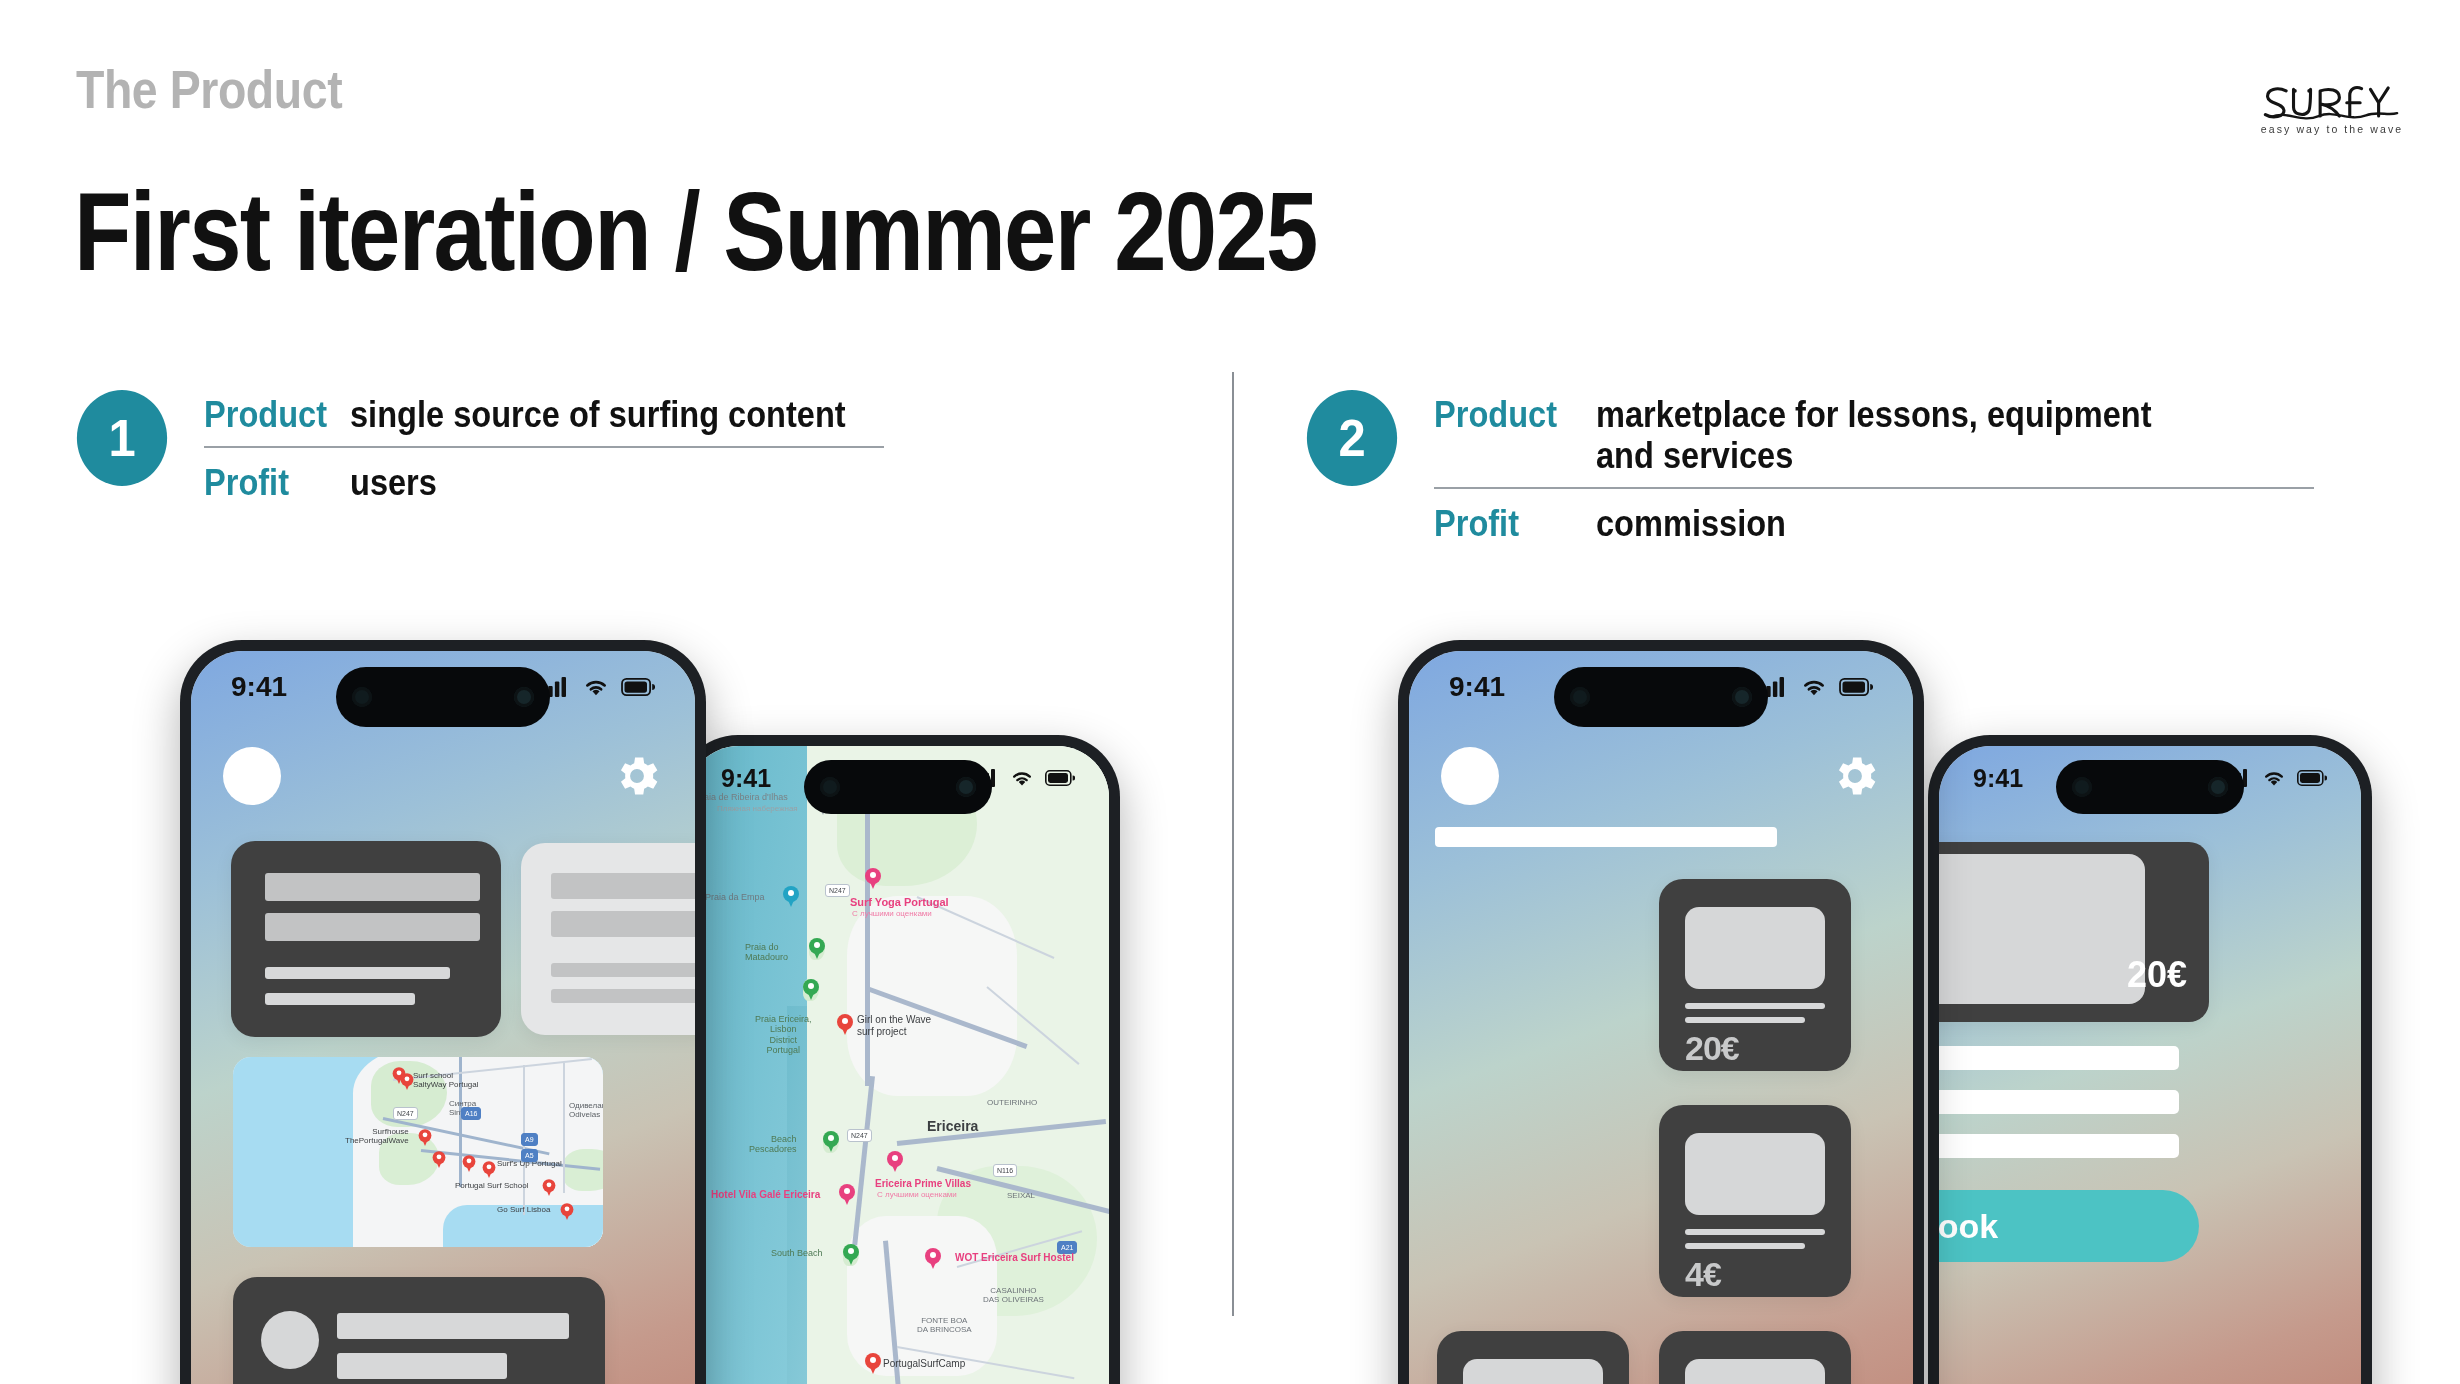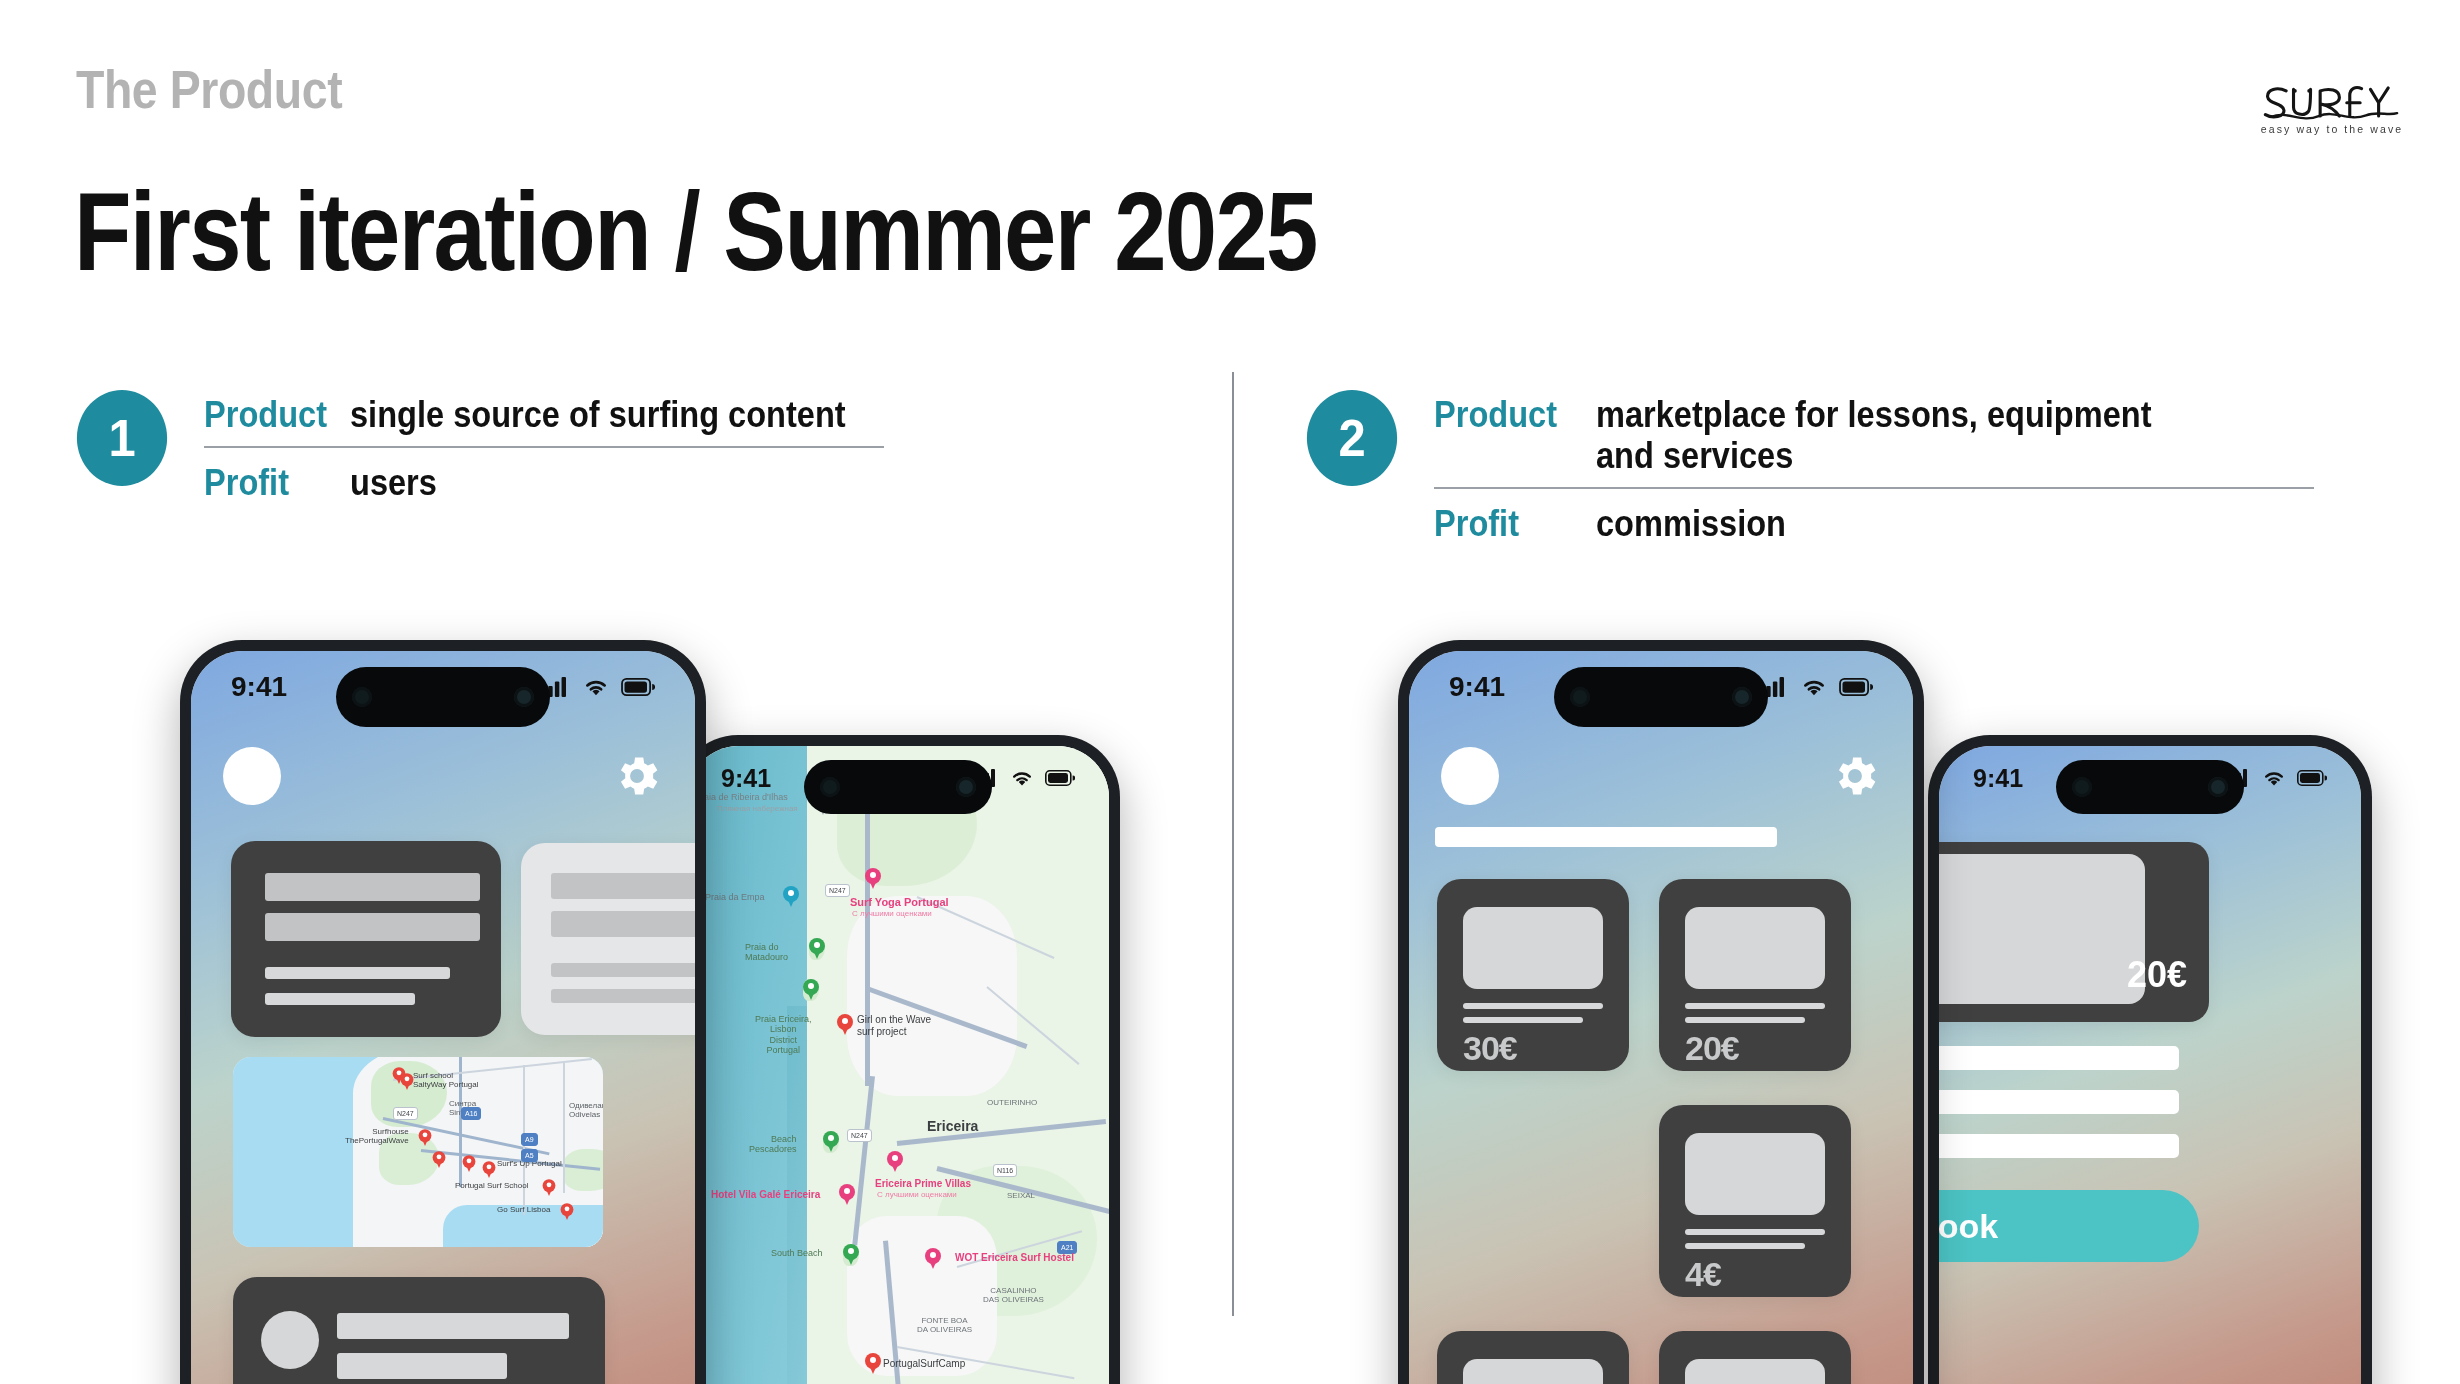--- a/index.html
+++ b/index.html
@@ -266,21 +266,21 @@
 Portugal</div>
         <div class="mlabel" style="left:62px;top:388px;color:#4f7a55;text-align:right;">Beach
 Pescadores</div>
         <div class="mlabel" style="left:84px;top:502px;color:#4f7a55;">South Beach</div>
         <div class="mlabel" style="left:240px;top:372px;font-size:14px;color:#3c3f42;font-weight:bold;">Ericeira</div>
         <div class="mlabel sm" style="left:300px;top:352px;color:#6d7379;">OUTEIRINHO</div>
         <div class="mlabel sm" style="left:320px;top:445px;color:#6d7379;">SEIXAL</div>
         <div class="mlabel sm" style="left:296px;top:540px;color:#6d7379;text-align:center;">CASALINHO
 DAS OLIVEIRAS</div>
         <div class="mlabel sm" style="left:230px;top:570px;color:#6d7379;text-align:center;">FONTE BOA
-DA OLIVEIRAS</div>
+DA BRINCOSA</div>
 
         <div class="badge-rd" style="left:138px;top:138px;">N247</div>
         <div class="badge-rd" style="left:160px;top:383px;">N247</div>
         <div class="badge-rd" style="left:306px;top:418px;">N116</div>
 
         <div class="badge-rd blue" style="left:370px;top:495px;">A21</div>
 
         <div class="pin grey" style="left:128px;top:48px;">
             <i></i>
           </div>
@@ -560,26 +560,20 @@
 
       <div class="appbar" style="top:86px;">
         <div class="avatar"></div>
         <svg class="gear" viewBox="0 0 24 24">
           <path fill="#ffffff" d="M19.4 13a7.8 7.8 0 0 0 0-2l2-1.6-1.9-3.3-2.5 1a7.6 7.6 0 0 0-1.7-1l-.4-2.6h-3.8l-.4 2.6c-.6.2-1.2.6-1.7 1l-2.5-1-1.9 3.3L6.6 11a7.8 7.8 0 0 0 0 2l-2 1.6 1.9 3.3 2.5-1c.5.4 1.1.8 1.7 1l.4 2.6h3.8l.4-2.6c.6-.2 1.2-.6 1.7-1l2.5 1 1.9-3.3-2-1.6zM12 15.2A3.2 3.2 0 1 1 12 8.8a3.2 3.2 0 0 1 0 6.4z"></path>
         </svg>
       </div>
 
       <div class="titlebar" style="position:absolute;left:26px;top:176px;width:342px;height:20px;border-radius:4px;"></div>
 
-      <div class="card" style="left:28px;top:228px;width:192px;height:192px;">
-        <div class="thumb" style="position:absolute;left:26px;top:28px;width:140px;height:82px;"></div>
-        <div class="line" style="position:absolute;left:26px;top:124px;width:140px;height:6px;"></div>
-        <div class="line" style="position:absolute;left:26px;top:138px;width:120px;height:6px;"></div>
-        <div class="price" style="position:absolute;left:26px;top:150px;">30€</div>
-      </div>
       <div class="card" style="left:250px;top:228px;width:192px;height:192px;">
         <div class="thumb" style="position:absolute;left:26px;top:28px;width:140px;height:82px;"></div>
         <div class="line" style="position:absolute;left:26px;top:124px;width:140px;height:6px;"></div>
         <div class="line" style="position:absolute;left:26px;top:138px;width:120px;height:6px;"></div>
         <div class="price" style="position:absolute;left:26px;top:150px;">20€</div>
       </div>
       <div class="card" style="left:250px;top:454px;width:192px;height:192px;">
         <div class="thumb" style="position:absolute;left:26px;top:28px;width:140px;height:82px;"></div>
         <div class="line" style="position:absolute;left:26px;top:124px;width:140px;height:6px;"></div>
         <div class="line" style="position:absolute;left:26px;top:138px;width:120px;height:6px;"></div>

